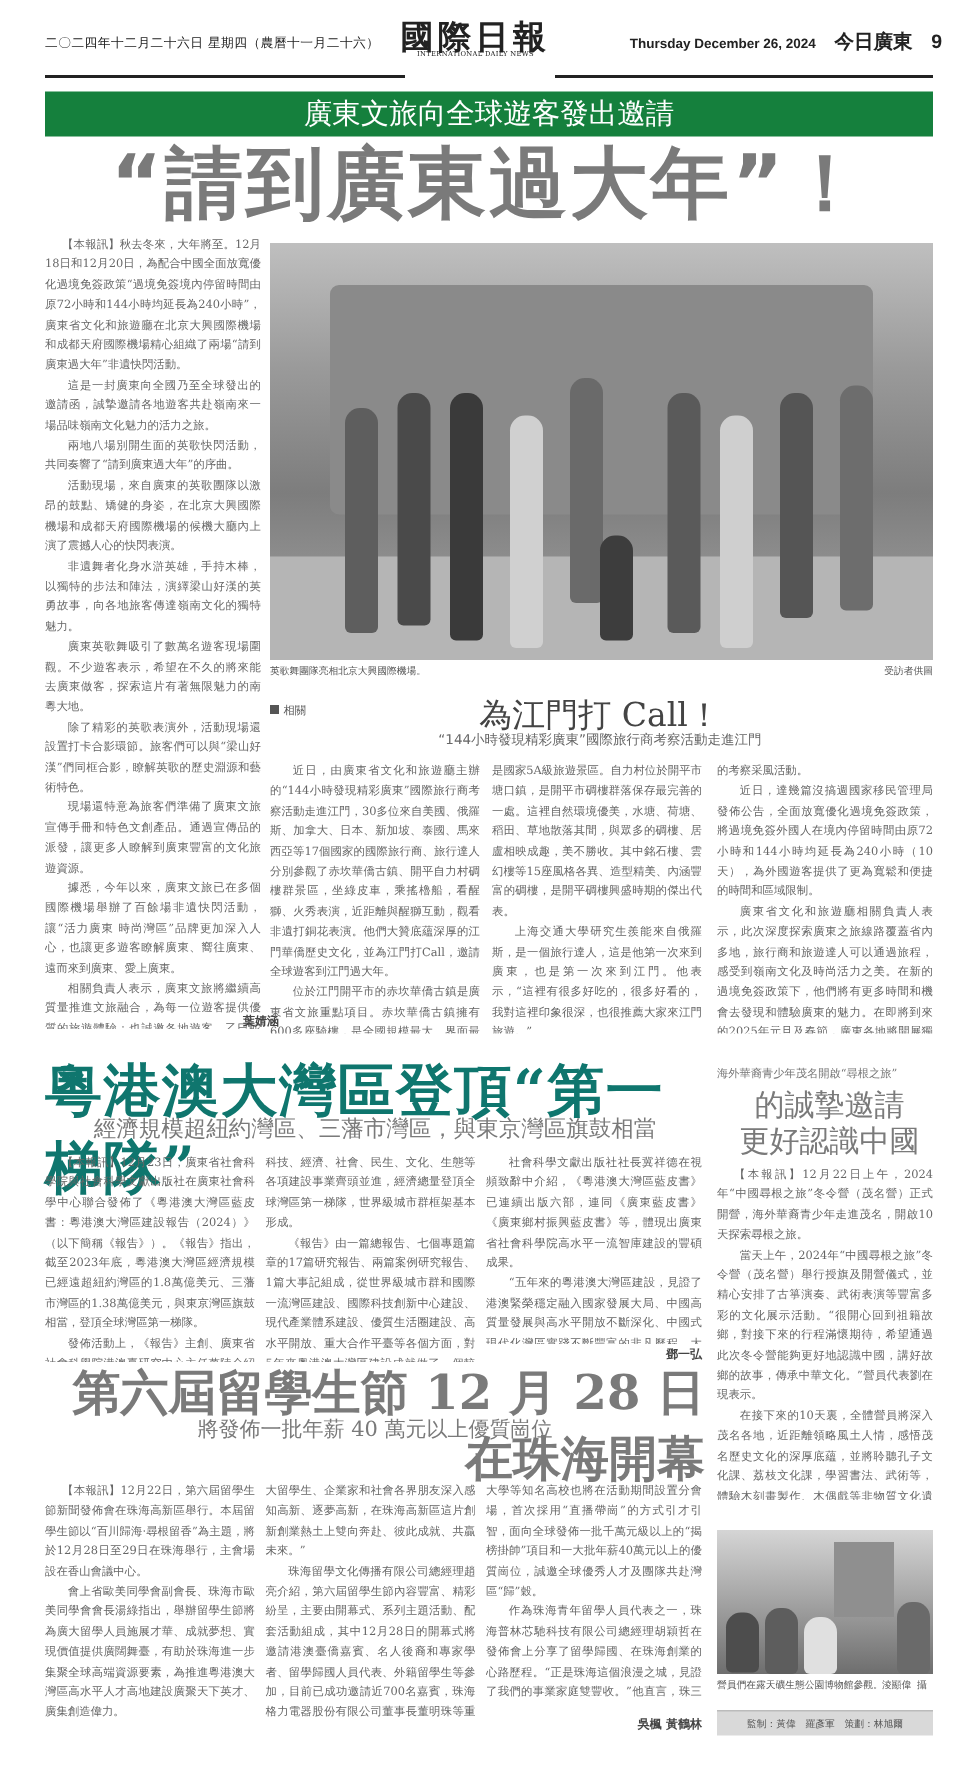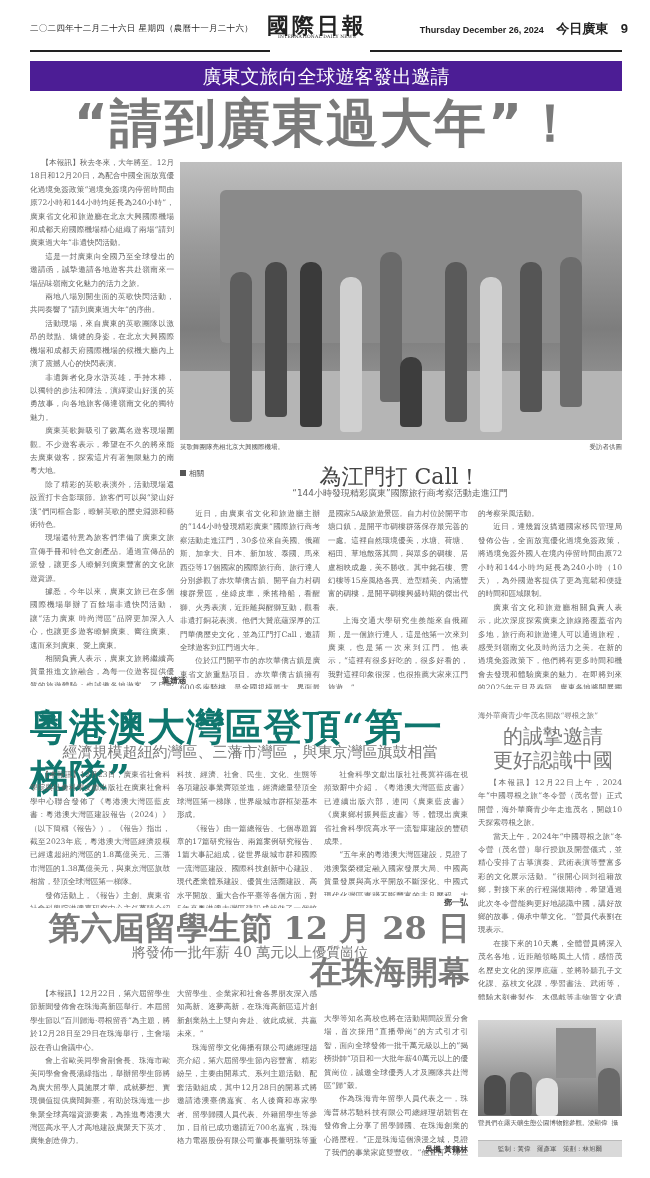--- a/index.html
+++ b/index.html
@@ -10,21 +10,21 @@
   .masthead-logo { left:262px; top:16px; width:110px; text-align:center; }
   .masthead-logo .cn { font-size:22px; font-weight:bold; color:#222; letter-spacing:3px; line-height:18px; }
   .masthead-logo .en { font-size:4.5px; color:#222; letter-spacing:0.2px; font-family:"DejaVu Serif", serif; }
   .masthead-right { right:22px; top:19px; color:#222; font-family:"Liberation Sans", sans-serif; font-weight:bold; white-space:nowrap; }
   .masthead-right .en { font-size:9px; }
   .masthead-right .sec { font-size:13px; margin-left:8px; }
   .masthead-right .pg { font-size:13px; margin-left:8px; }
   .rule-left { left:30px; top:50px; width:240px; height:2px; background:#222; }
   .rule-right { left:370px; top:50px; width:252px; height:2px; background:#222; }
 
-  .kicker-bar { left:30px; top:61px; width:592px; height:30px; background:#4c1d95; color:#fff;
+  .kicker-bar { left:30px; top:61px; width:592px; height:30px; background:#15803d; color:#fff;
                 text-align:center; font-size:19px; line-height:30px; font-family:"DejaVu Sans", sans-serif; }
   .headline1 { left:30px; top:92px; width:592px; text-align:center; font-size:52px; font-weight:bold;
                color:#7a7a7a; font-family:"DejaVu Sans", sans-serif; line-height:62px; letter-spacing:2px; }
 
   .col { font-size:7.6px; line-height:13.4px; color:#666; text-align:justify; }
   .col p { margin:0; text-indent:2em; }
   .col p.lead { text-indent:1.5em; }
   .byline { text-align:right; font-weight:bold; color:#444; font-size:8px; font-family:"DejaVu Sans", sans-serif; }
 
   .photo { background:linear-gradient(180deg,#bfbfbf 0%,#9a9a9a 30%,#7d7d7d 60%,#a5a5a5 100%); overflow:hidden; }
@@ -164,19 +164,19 @@
 <div class="abs col" style="left:30px; top:987px; width:140px; height:160px; overflow:hidden;">
   <p class="lead">【本報訊】12月22日，第六屆留學生節新聞發佈會在珠海高新區舉行。本屆留學生節以“百川歸海·尋根留香”為主題，將於12月28日至29日在珠海舉行，主會場設在香山會議中心。</p>
   <p>會上省歐美同學會副會長、珠海市歐美同學會會長湯綠指出，舉辦留學生節將為廣大留學人員施展才華、成就夢想、實現價值提供廣闊舞臺，有助於珠海進一步集聚全球高端資源要素，為推進粵港澳大灣區高水平人才高地建設廣聚天下英才、廣集創造偉力。</p>
 
 </div>
 <div class="abs col" style="left:177px; top:987px; width:140px; height:160px; overflow:hidden;">
   <p style="text-indent:0">大留學生、企業家和社會各界朋友深入感知高新、逐夢高新，在珠海高新區這片創新創業熱土上雙向奔赴、彼此成就、共贏未來。”</p>
   <p>珠海留學文化傳播有限公司總經理趙亮介紹，第六屆留學生節內容豐富、精彩紛呈，主要由開幕式、系列主題活動、配套活動組成，其中12月28日的開幕式將邀請港澳臺僑嘉賓、名人後裔和專家學者、留學歸國人員代表、外籍留學生等參加，目前已成功邀請近700名嘉賓，珠海格力電器股份有限公司董事長董明珠等重磅嘉賓將出席活動。</p>
 
 </div>
-<div class="abs col" style="left:324px; top:987px; width:144px; height:148px; overflow:hidden;margin-top:25px;">
+<div class="abs col" style="left:324px; top:987px; width:144px; height:148px; overflow:hidden;">
   <p style="text-indent:0">大學等知名高校也將在活動期間設置分會場，首次採用“直播帶崗”的方式引才引智，面向全球發佈一批千萬元級以上的“揭榜掛帥”項目和一大批年薪40萬元以上的優質崗位，誠邀全球優秀人才及團隊共赴灣區“歸”穀。</p>
   <p>作為珠海青年留學人員代表之一，珠海普林芯馳科技有限公司總經理胡穎哲在發佈會上分享了留學歸國、在珠海創業的心路歷程。“正是珠海這個浪漫之城，見證了我們的事業家庭雙豐收。”他直言，珠三角地區產業上下游配套完善，珠海蘊藏著巨大的科技與商業潛力，是留學生“海歸”的絕佳選擇。</p>
 </div>
 <div class="abs byline" style="left:380px; top:1144px; width:88px;">吳楓 黃鶴林</div>
 
 <div class="abs credit-box">監制：黃偉　羅彥軍　策劃：林旭爾</div>
 
 </body></html>

